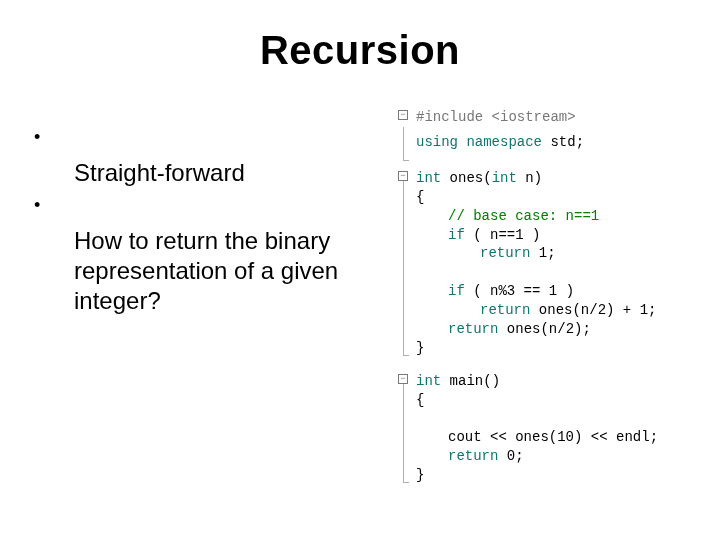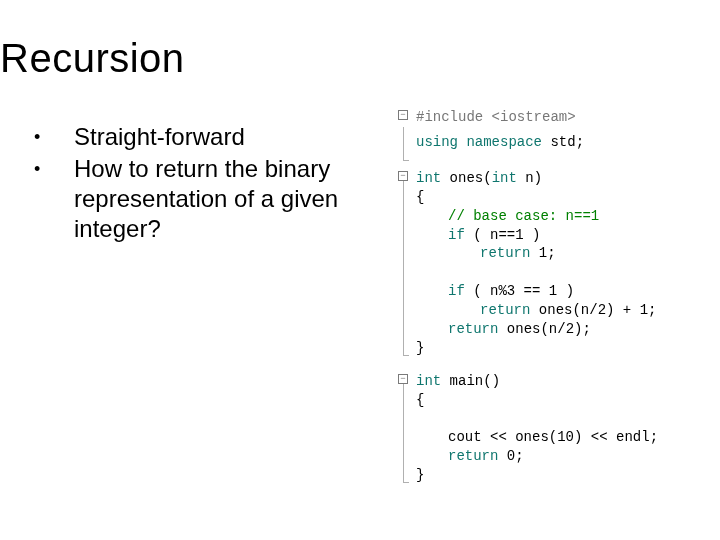--- a/index.html
+++ b/index.html
@@ -12,25 +12,26 @@
     color: #000;
     overflow: hidden;
   }
   .slide {
     position: relative;
     width: 720px;
     height: 540px;
   }
   .title {
     position: absolute;
-    top: 36px;
+    top: 28px;
     left: 0;
     right: 0;
+    text-align: center;
     font-size: 40px;
-    font-weight: 400;
+    font-weight: 700;
     letter-spacing: 0.5px;
   }
   .bullets {
     position: absolute;
     top: 122px;
     left: 28px;
     width: 355px;
     font-size: 24px;
     line-height: 1.25;
   }
@@ -41,20 +42,21 @@
   .bullet-dot {
     width: 40px;
     flex: none;
     font-size: 18px;
     line-height: 30px;
     text-align: left;
     padding-left: 6px;
   }
   .bullet-text {
     flex: 1;
+    margin-top: 36px;
   }
   .code-area {
     position: absolute;
     top: 108px;
     left: 398px;
     width: 310px;
     font-family: "Courier New", monospace;
     font-size: 14px;
     line-height: 1.35;
     color: #000;

